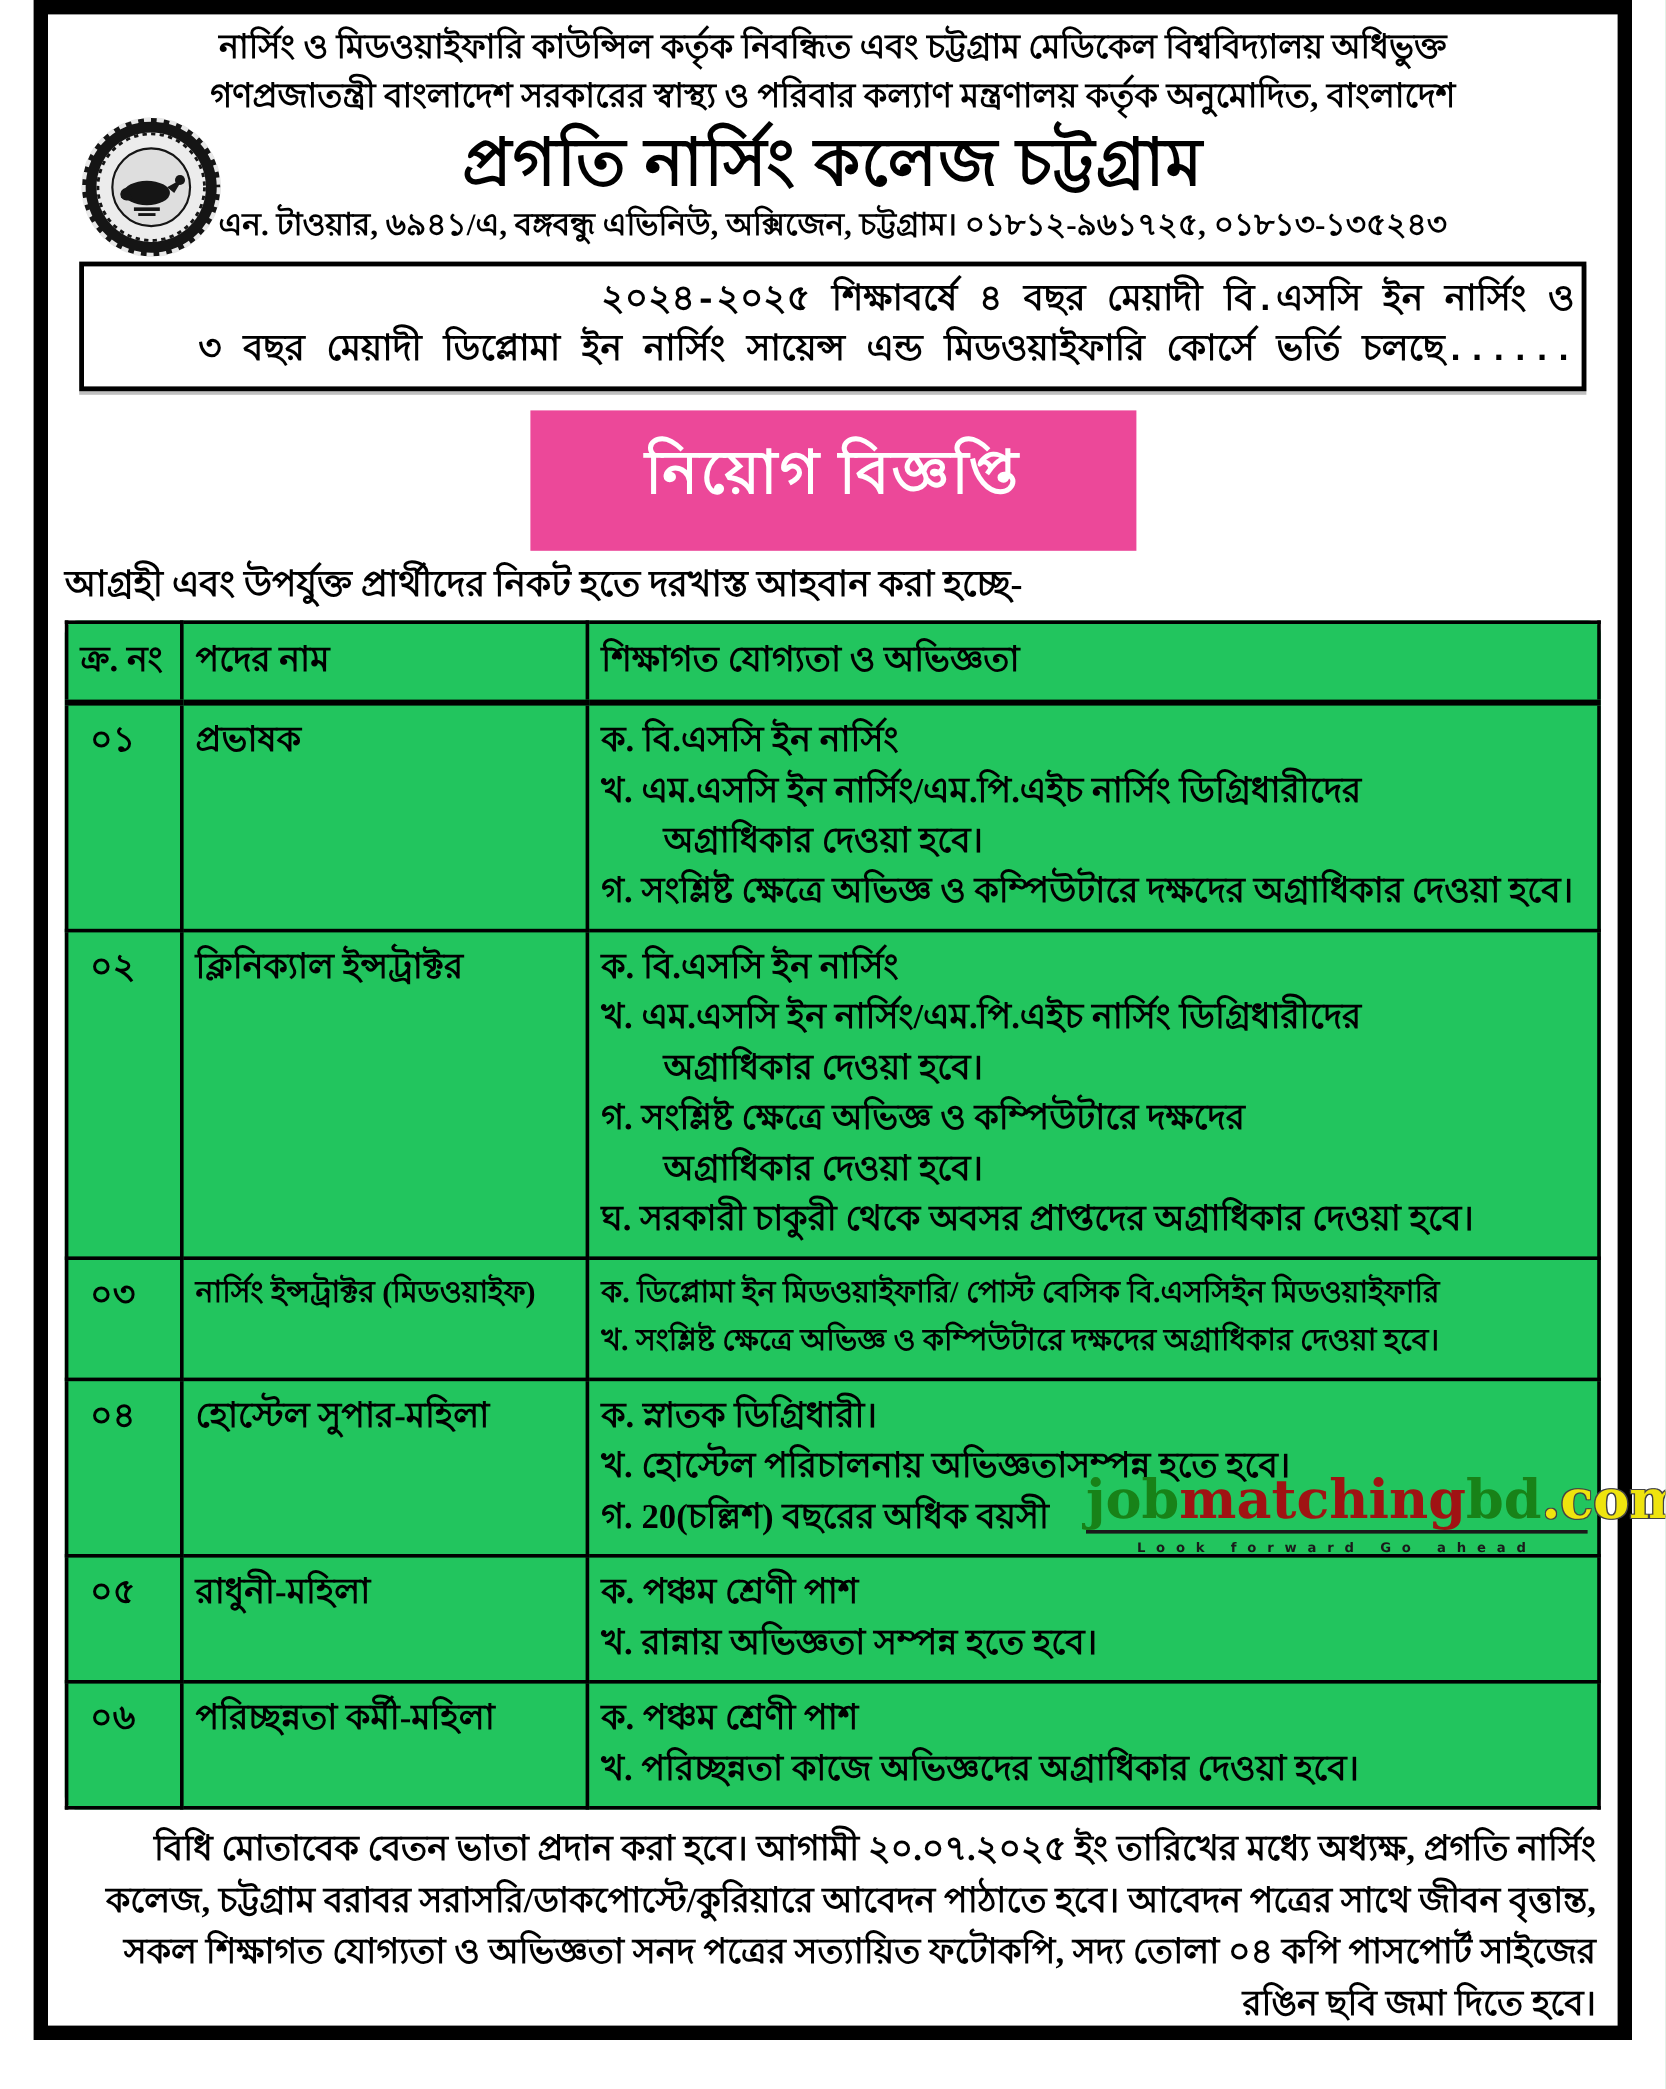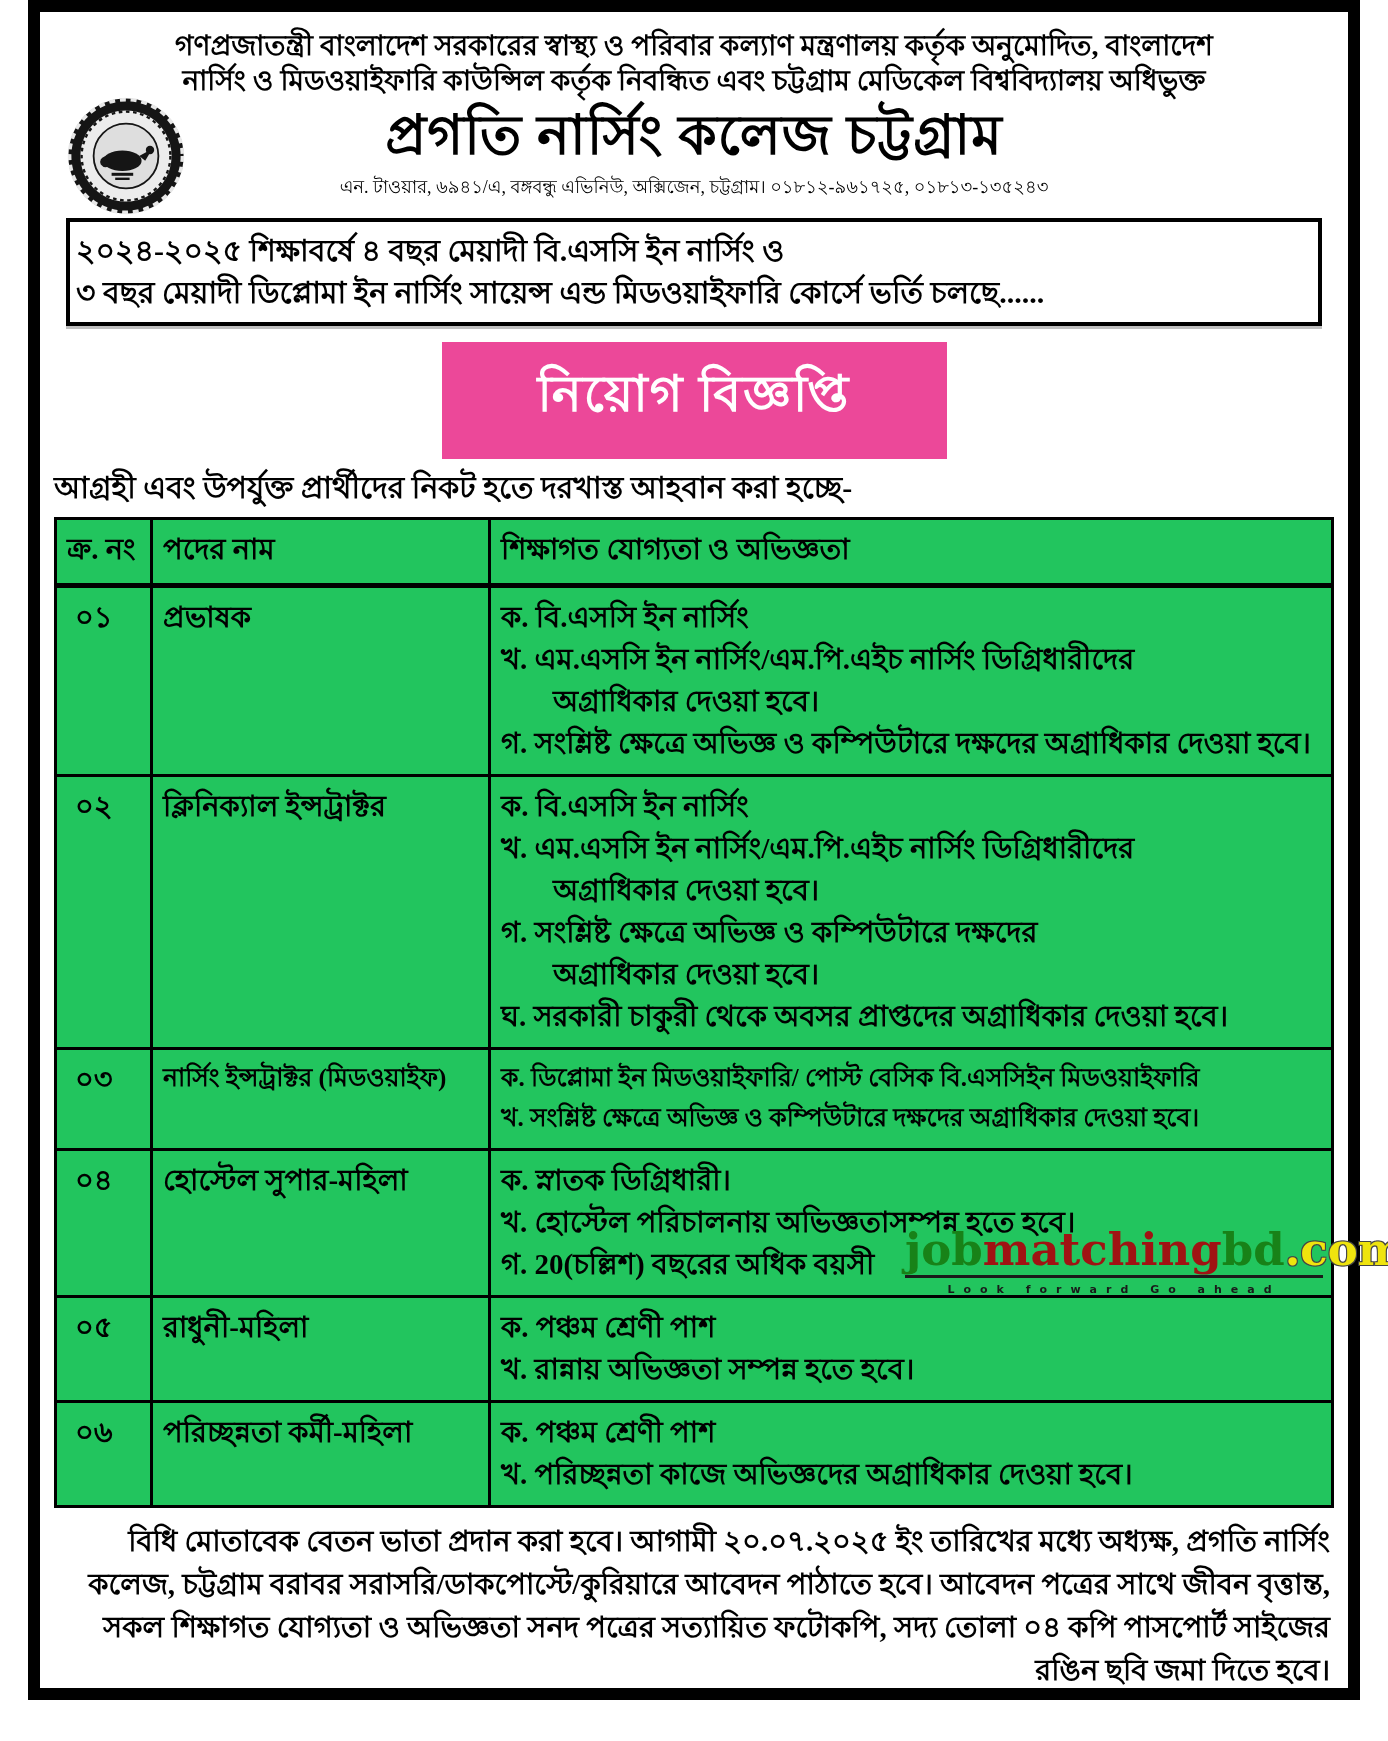--- a/index.html
+++ b/index.html
@@ -12,26 +12,27 @@
     position:absolute; left:28px; top:0; width:1332px; height:1700px;
     border:12px solid #000; box-sizing:border-box; background:#fff; overflow:hidden;
   }
   .content { position:relative; padding:10px 14px 0; }
 
   .affiliation { text-align:center; font-weight:bold; font-size:28px; line-height:35px; margin-top:6px; }
 
   .logo { position:absolute; left:26px; top:84px; width:120px; height:120px; }
 
   .college-name { text-align:center; font-weight:bold; font-size:55px; line-height:60px; margin-top:8px; letter-spacing:1px; }
-  .address { text-align:center; font-weight:normal; font-size:18px; line-height:33px; margin-top:5px; }
+  .address { text-align:center; font-weight:bold; font-size:26px; line-height:33px; margin-top:5px; }
 
   .admission-box {
     border:4px solid #000; margin:14px 12px 0; padding:8px 6px;
-    text-align:left; font-weight:bold; font-size:30px; line-height:42px;
+    text-align:right; font-weight:bold; font-size:30px; line-height:42px;
     box-shadow:0 3px 0 rgba(0,0,0,0.25);
+    font-family:Liberation Mono, monospace;
   }
 
   .banner {
     width:505px; margin:16px auto 0; background:#ec4899; color:#fff;
     text-align:center; padding:14px 0 20px;
   }
   .banner-title { font-size:50px; font-weight:bold; letter-spacing:2px; }
 
   .intro { text-align:left; font-weight:bold; font-size:30px; line-height:38px; margin-top:10px; }
 
@@ -63,22 +64,22 @@
     letter-spacing:9px; color:#1a1a1a; margin-top:5px; white-space:nowrap;
   }
 </style>
 </head>
 <body>
 
 <div class="page">
   <div class="frame">
     <div class="content">
 
+      <div class="affiliation" style="margin-top:0;">নার্সিং ও মিডওয়াইফারি কাউন্সিল কর্তৃক নিবন্ধিত এবং চট্টগ্রাম মেডিকেল বিশ্ববিদ্যালয় অধিভুক্ত</div>
       <div class="affiliation">গণপ্রজাতন্ত্রী বাংলাদেশ সরকারের স্বাস্থ্য ও পরিবার কল্যাণ মন্ত্রণালয় কর্তৃক অনুমোদিত, বাংলাদেশ</div>
-      <div class="affiliation" style="margin-top:0;">নার্সিং ও মিডওয়াইফারি কাউন্সিল কর্তৃক নিবন্ধিত এবং চট্টগ্রাম মেডিকেল বিশ্ববিদ্যালয় অধিভুক্ত</div>
 
       <div class="logo">
         <svg viewBox="0 0 100 100" width="120" height="120">
           <circle cx="50" cy="50" r="48" fill="#151515"></circle>
           <circle cx="50" cy="50" r="47" fill="none" stroke="#e8e8e8" stroke-width="3" stroke-dasharray="5 4"></circle>
           <circle cx="50" cy="50" r="38" fill="#ececec"></circle>
           <circle cx="50" cy="50" r="37" fill="none" stroke="#151515" stroke-width="2" stroke-dasharray="3 3"></circle>
           <circle cx="50" cy="50" r="27" fill="#dedede" stroke="#151515" stroke-width="1.5"></circle>
           <g>
             <ellipse cx="47" cy="54" rx="16" ry="8.5" fill="#151515"></ellipse>

